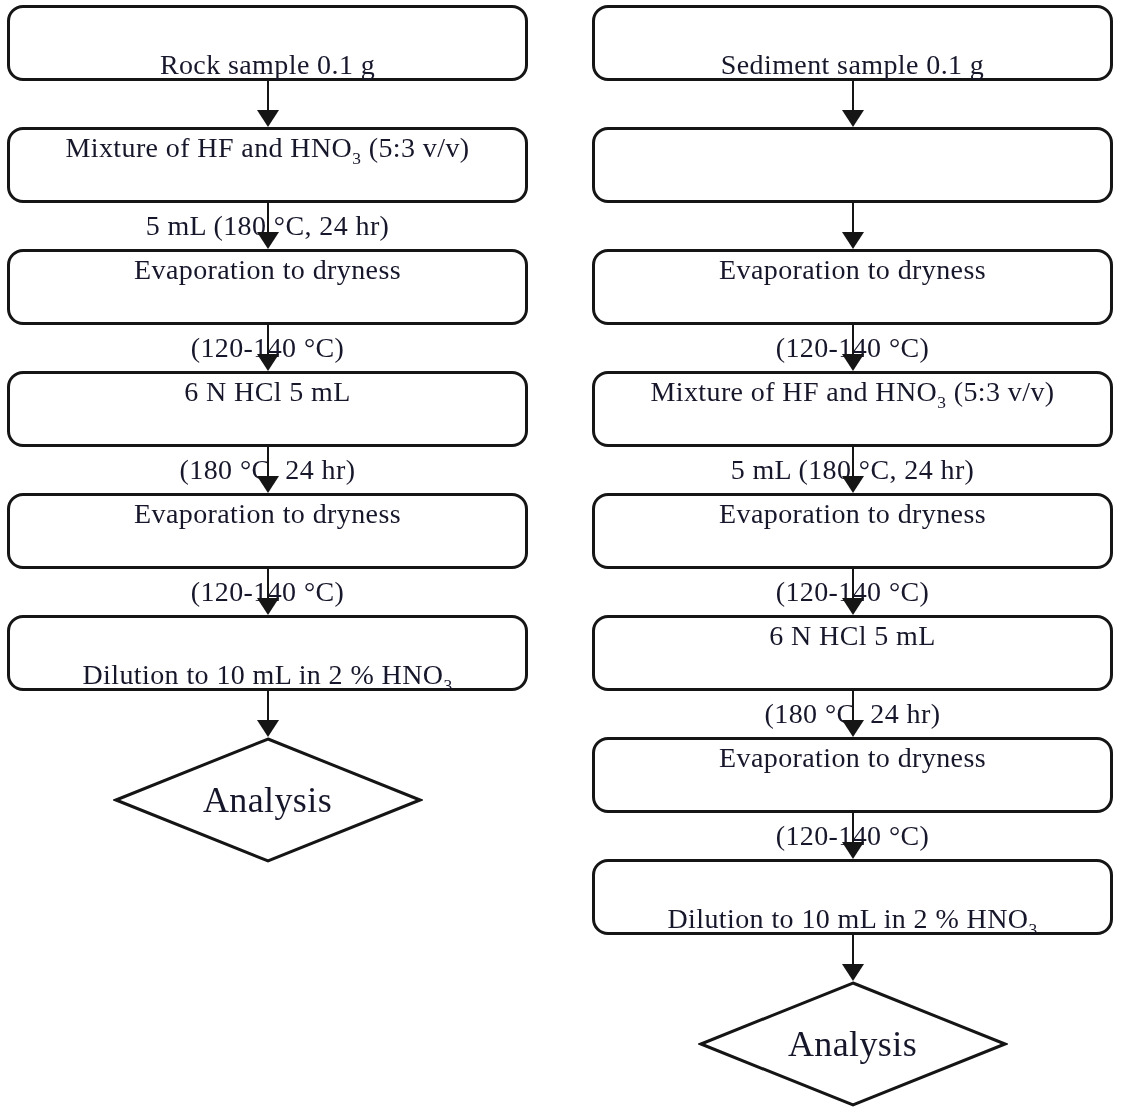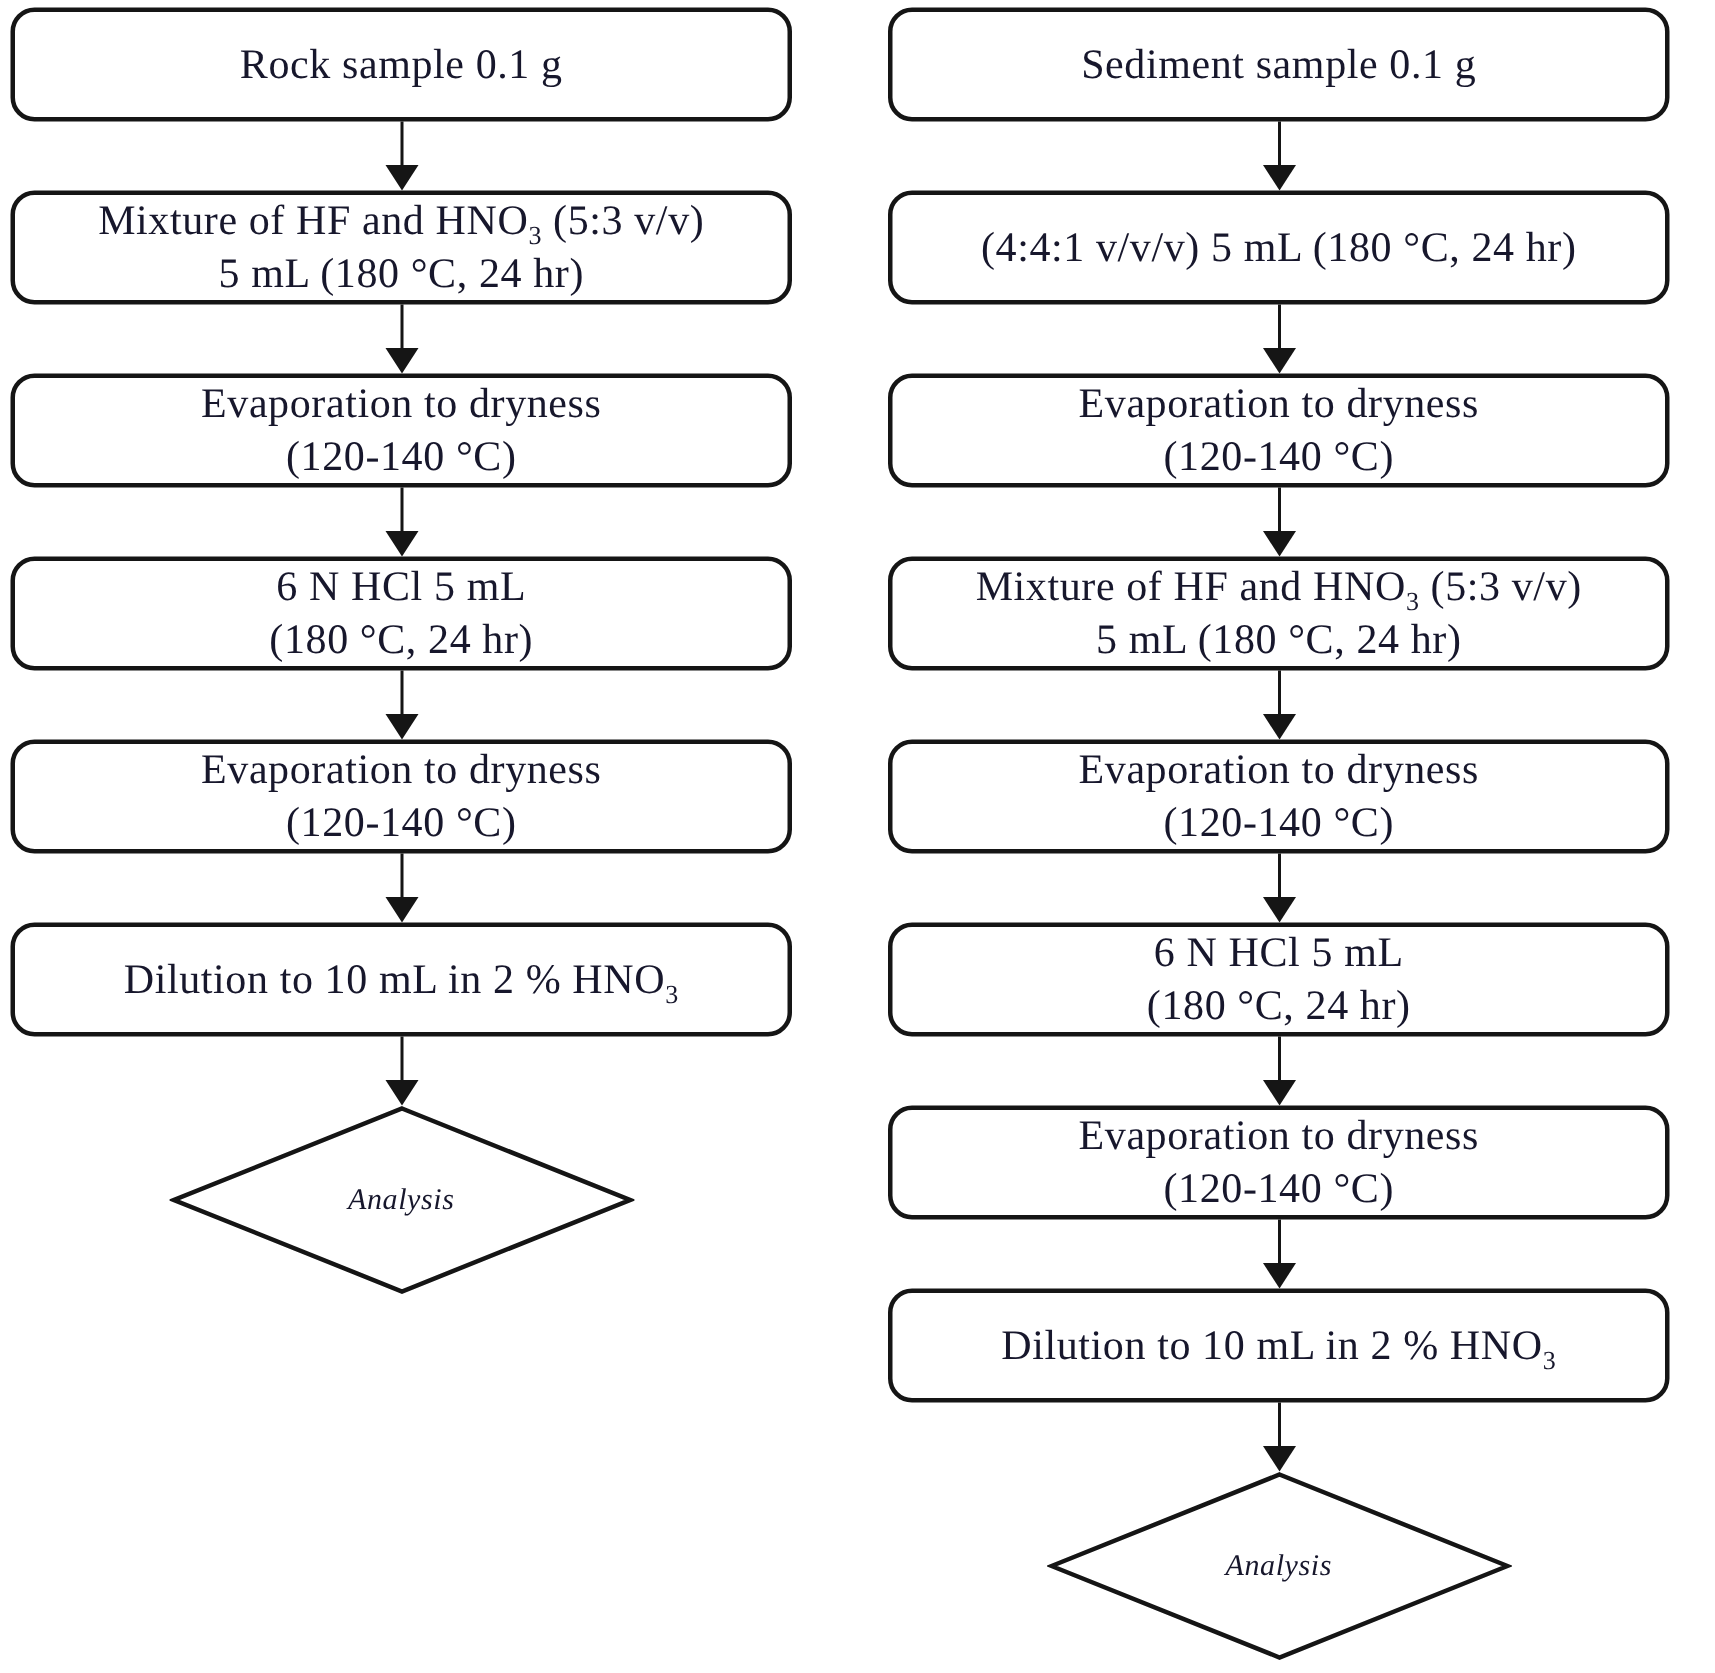--- a/index.html
+++ b/index.html
@@ -23,21 +23,21 @@
     border:3px solid var(--stroke,#151515);
     border-radius:16px;
     background:var(--fill,#ffffff);
     display:flex; flex-direction:column;
     justify-content:center; align-items:center;
     text-align:center;
     font-size:28px; line-height:35px;
     letter-spacing:0.4px;
     white-space:nowrap;
   }
-  .box .line { flex:none; }
+  .box .line { flex:none;margin-top:43px; }
   sub { font-size:0.62em; line-height:0; }
   .arrow {
     height:46px; flex:none;
     display:flex; flex-direction:column; align-items:center;
   }
   .arrow .shaft { width:2px; flex:1; background:var(--stroke,#151515); }
   .arrow .head {
     width:0; height:0; flex:none;
     border-left:11px solid transparent;
     border-right:11px solid transparent;
@@ -46,21 +46,21 @@
   .diamond { position:relative; width:310px; height:126px; flex:none; }
   .diamond svg { position:absolute; inset:0; display:block; }
   .diamond polygon {
     fill:var(--fill,#ffffff);
     stroke:var(--stroke,#151515);
     stroke-width:3;
   }
   .dlabel {
     position:absolute; inset:0;
     display:flex; align-items:center; justify-content:center;
-    font-size:20px; letter-spacing:0.4px;font-style:italic;
+    font-size:36px; letter-spacing:0.4px;
   }
 </style>
 </head>
 <body>
 
 <div class="canvas">
   <div class="col" id="col-0" style="left:7px; width:521px">
       <div class="box">
         <div class="line">Rock sample 0.1 g</div>
       </div>
@@ -116,21 +116,20 @@
     </div>
   <div class="col" id="col-1" style="left:592px; width:521px">
       <div class="box">
         <div class="line">Sediment sample 0.1 g</div>
       </div>
       <div class="arrow">
         <div class="shaft"></div>
         <div class="head"></div>
       </div>
       <div class="box">
-        <div class="line">(4:4:1 v/v/v) 5 mL (180 °C, 24 hr)</div>
       </div>
       <div class="arrow">
         <div class="shaft"></div>
         <div class="head"></div>
       </div>
       <div class="box">
         <div class="line">Evaporation to dryness</div>
         <div class="line">(120-140 °C)</div>
       </div>
       <div class="arrow">

